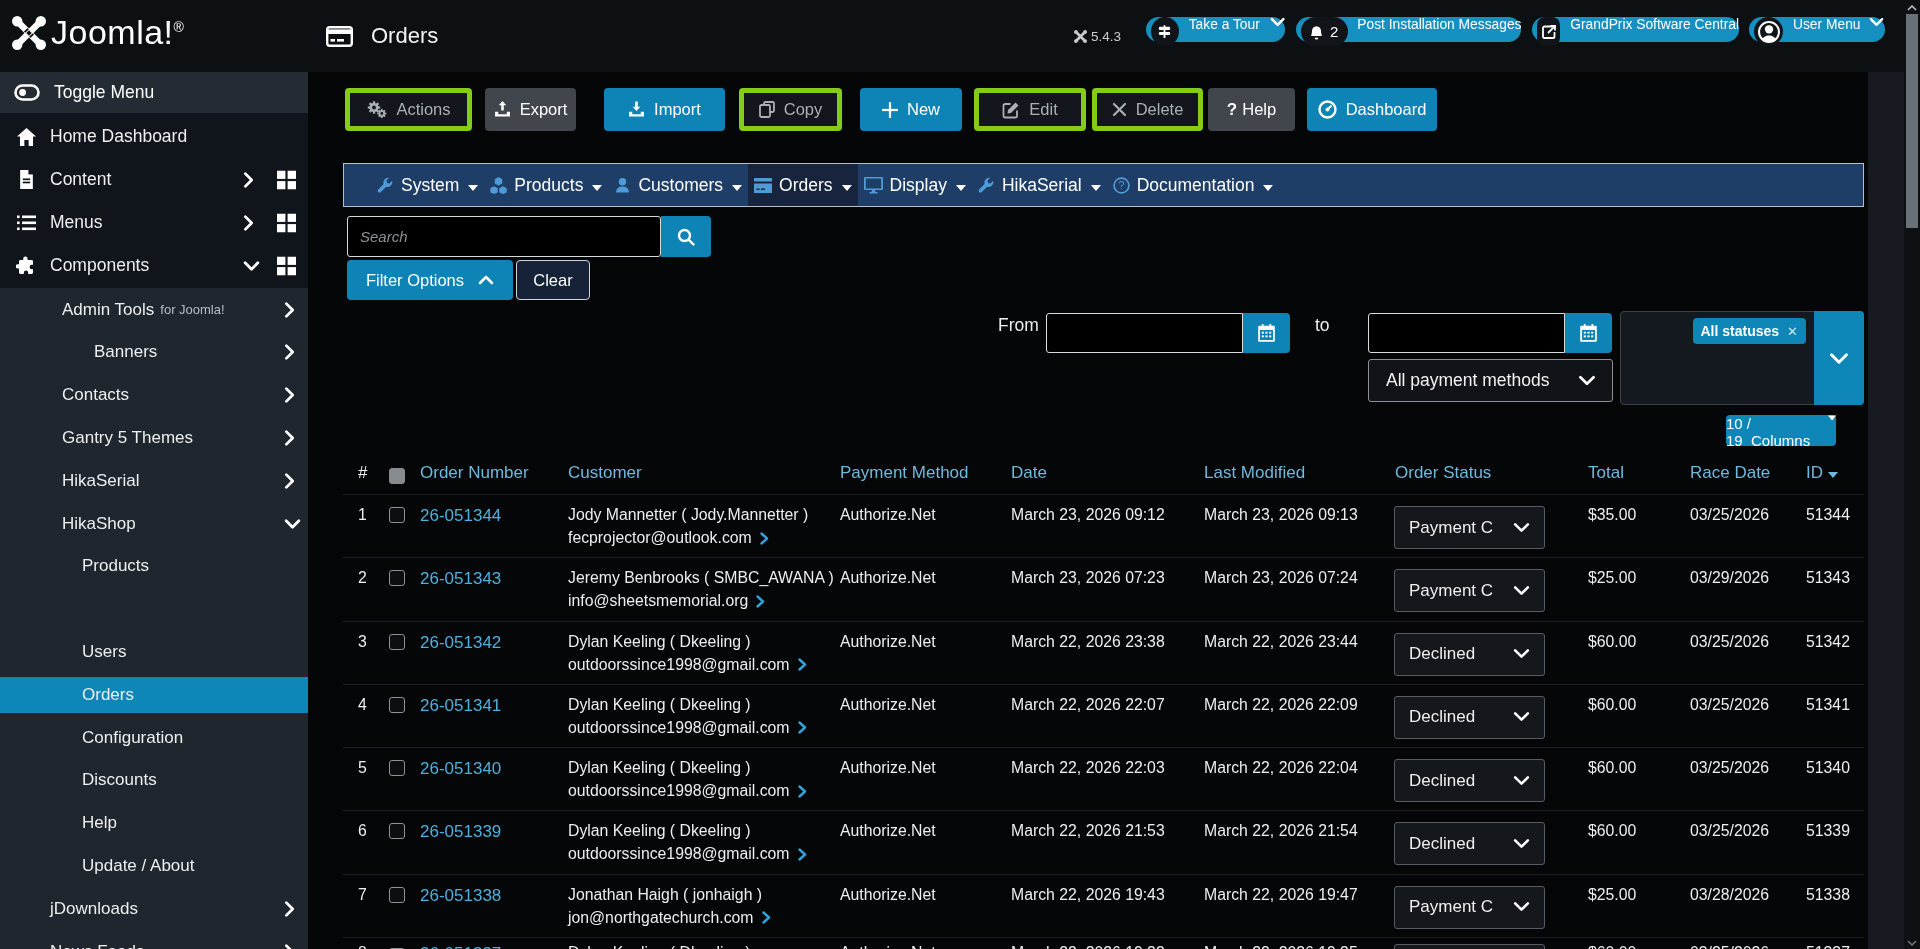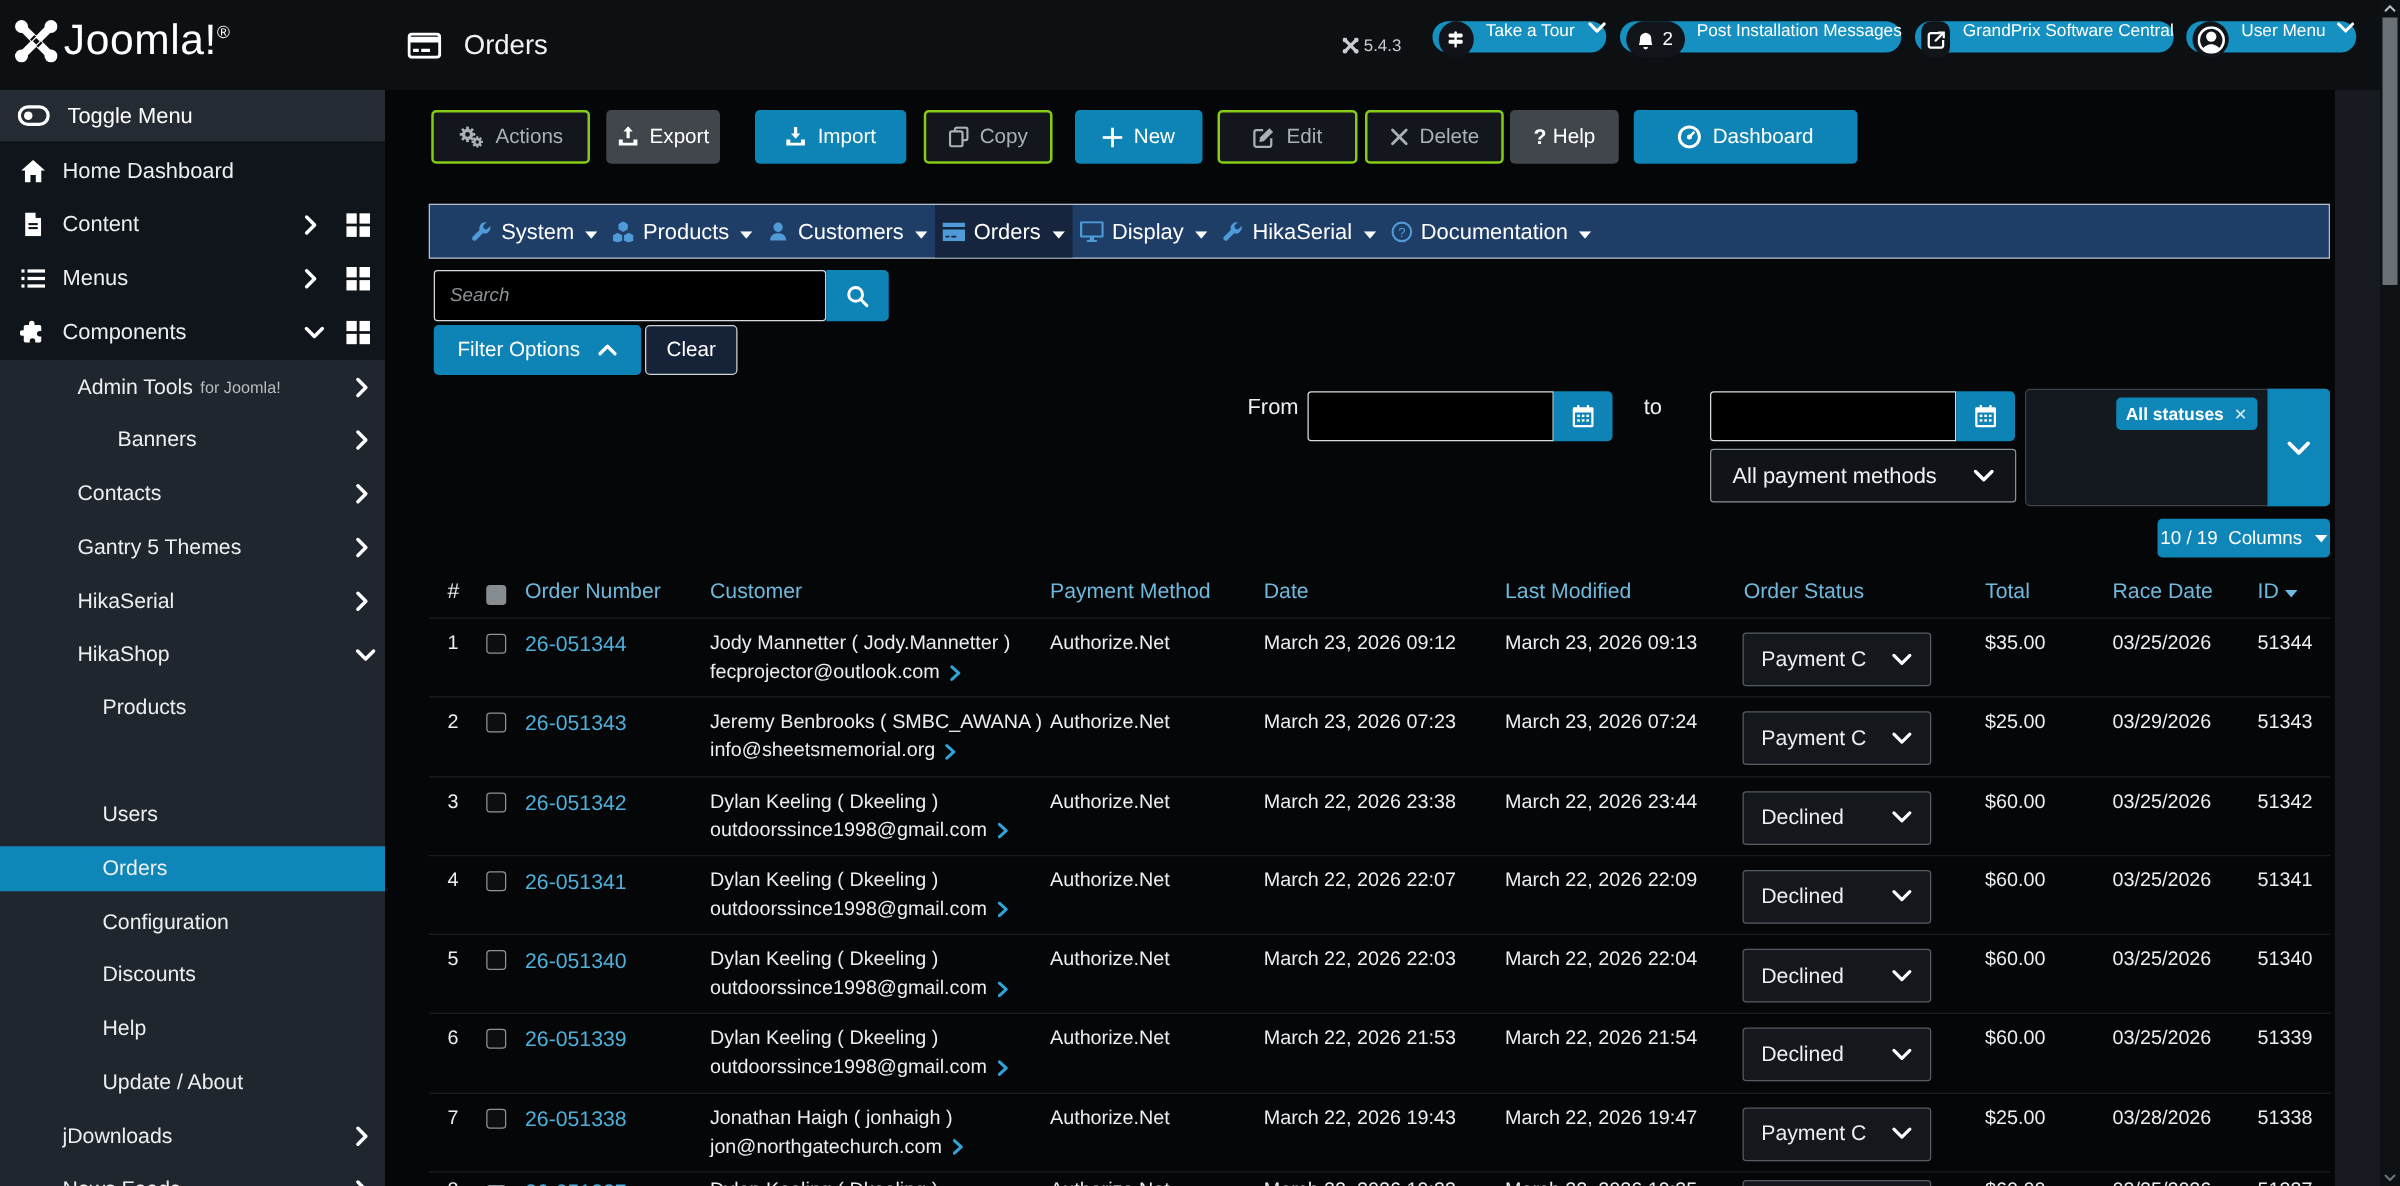--- a/index.html
+++ b/index.html
@@ -41,21 +41,21 @@
 .s1 .chev { position:absolute; left:284px; top:50%; transform:translateY(-50%); display:flex; }
 .s2 { position:absolute; left:0; width:308px; height:43px; display:flex; align-items:center; color:#eceeef; font-size:17px; }
 .s2 .lbl { margin-left:82px; }
 .s2.active { background:#0f86b8; height:36px; }
 
 
 #main { position:absolute; left:308px; top:72px; width:1560px; height:877px; background:#050608; }
 
 
 .tbtn { position:absolute; top:16px; height:43px; border-radius:4px; display:flex; align-items:center; justify-content:center; font-size:16.5px; gap:9px; }
-.tbtn.outline { background:#13171d; border:2px solid #84cc16; color:#a9b0b6; }
+.tbtn.outline { background:#13171d; border:5px solid #84cc16; color:#a9b0b6; }
 .tbtn.grey { background:#41464d; color:#fff; }
 .tbtn.blue { background:#0e83b5; color:#fff; }
 
 
 #menubar { position:absolute; left:35px; top:91px; width:1521px; height:44px; background:#1e3e68; border:1px solid #b9bec3; display:flex; align-items:center; }
 .mb { height:42px; display:flex; align-items:center; color:#fff; font-size:17.5px; padding:0 6px; gap:7px; white-space:nowrap; }
 .mb.active { background:#16253d; }
 .mb .caret { margin-left:2px; }
 
 
@@ -67,21 +67,21 @@
 
 .flabel { position:absolute; color:#eceeef; font-size:17.5px; }
 .finput { position:absolute; height:40px; background:#000; border:1px solid #d9dcdf; border-radius:3px 0 0 3px; }
 .fcal { position:absolute; width:47px; height:40px; background:#0e83b5; border-radius:0 4px 4px 0; display:flex; align-items:center; justify-content:center; }
 #payselect { position:absolute; left:1060px; top:287px; width:245px; height:43px; background:#101419; border:1px solid #8a9097; border-radius:3px; color:#f0f1f2; font-size:17.5px; display:flex; align-items:center; padding-left:17px; }
 #payselect .caret { position:absolute; right:16px; }
 #multisel { position:absolute; left:1312px; top:239px; width:244px; height:94px; background:#14181f; border:1px solid #3c4248; border-radius:4px; }
 #multisel .tag { position:absolute; right:57px; top:6px; height:26px; background:#0f86b8; border-radius:4px; color:#fff; font-size:14px; font-weight:bold; display:flex; align-items:center; padding:0 8px; gap:8px; }
 #multisel .tag .x { font-weight:400; color:#d5e8f2; font-size:13px; }
 #multisel .dd { position:absolute; right:-1px; top:-1px; width:50px; height:94px; background:#0f86b8; border-radius:0 4px 4px 0; display:flex; align-items:center; justify-content:center; }
-#colbtn { position:absolute; left:1418px; top:343px; width:138px; height:31px; background:#0f86b8; border-radius:4px; color:#fff; font-size:15px; display:flex; align-items:center; justify-content:center; gap:10px; }
+#colbtn { position:absolute; left:1418px; top:343px; width:110px; height:31px; background:#0f86b8; border-radius:4px; color:#fff; font-size:15px; display:flex; align-items:flex-start; justify-content:center; gap:10px; }
 .th { position:absolute; color:#6fb9dd; font-size:17px; top:391px; white-space:nowrap; }
 .row { position:absolute; left:35px; width:1521px; height:64px; border-top:1px solid #1b1e21; }
 .row .num { position:absolute; left:15px; top:11px; color:#eceeef; font-size:15.8px; }
 .cb { position:absolute; left:46px; width:16px; height:16px; border:1.5px solid #8e9398; border-radius:3px; background:#0c0e10; }
 .row .cb { top:12px; }
 .row .onum { position:absolute; left:77px; top:11px; color:#4db1dc; font-size:17px; }
 .row .cname { position:absolute; left:225px; top:11px; color:#eceeef; font-size:15.8px; }
 .row .cmail { position:absolute; left:225px; top:34px; color:#eceeef; font-size:15.8px; display:flex; align-items:center; }
 .row .pay { position:absolute; left:497px; top:11px; color:#eceeef; font-size:15.8px; }
 .row .date { position:absolute; left:668px; top:11px; color:#eceeef; font-size:15.8px; }
@@ -435,21 +435,21 @@
     <svg width="15" height="15" viewBox="0 0 15 15" stroke="#a9b0b6" stroke-width="2.2" stroke-linecap="round">
         <line x1="2" y1="2" x2="13" y2="13"></line>
         <line x1="13" y1="2" x2="2" y2="13"></line>
       </svg>
     <span>Delete</span>
   </div>
   <div class="tbtn grey" style="left:900px; width:87px; gap:5px;">
     <span style="font-size:17px; font-weight:bold;">?</span>
     <span>Help</span>
   </div>
-  <div class="tbtn blue" style="left:999px; width:179px;">
+  <div class="tbtn blue" style="left:999px; width:130px;">
     <svg width="19" height="19" viewBox="0 0 19 19">
         <circle cx="9.5" cy="9.5" r="8" fill="none" stroke="#fff" stroke-width="2.4"></circle>
         <circle cx="9.5" cy="9.5" r="2" fill="#fff"></circle>
         <line x1="9.5" y1="9.5" x2="13.5" y2="5.5" stroke="#fff" stroke-width="2"></line>
       </svg>
     <span>Dashboard</span>
   </div>
 
   <div id="menubar">
     <div class="mb" style="margin-left:27px;">

